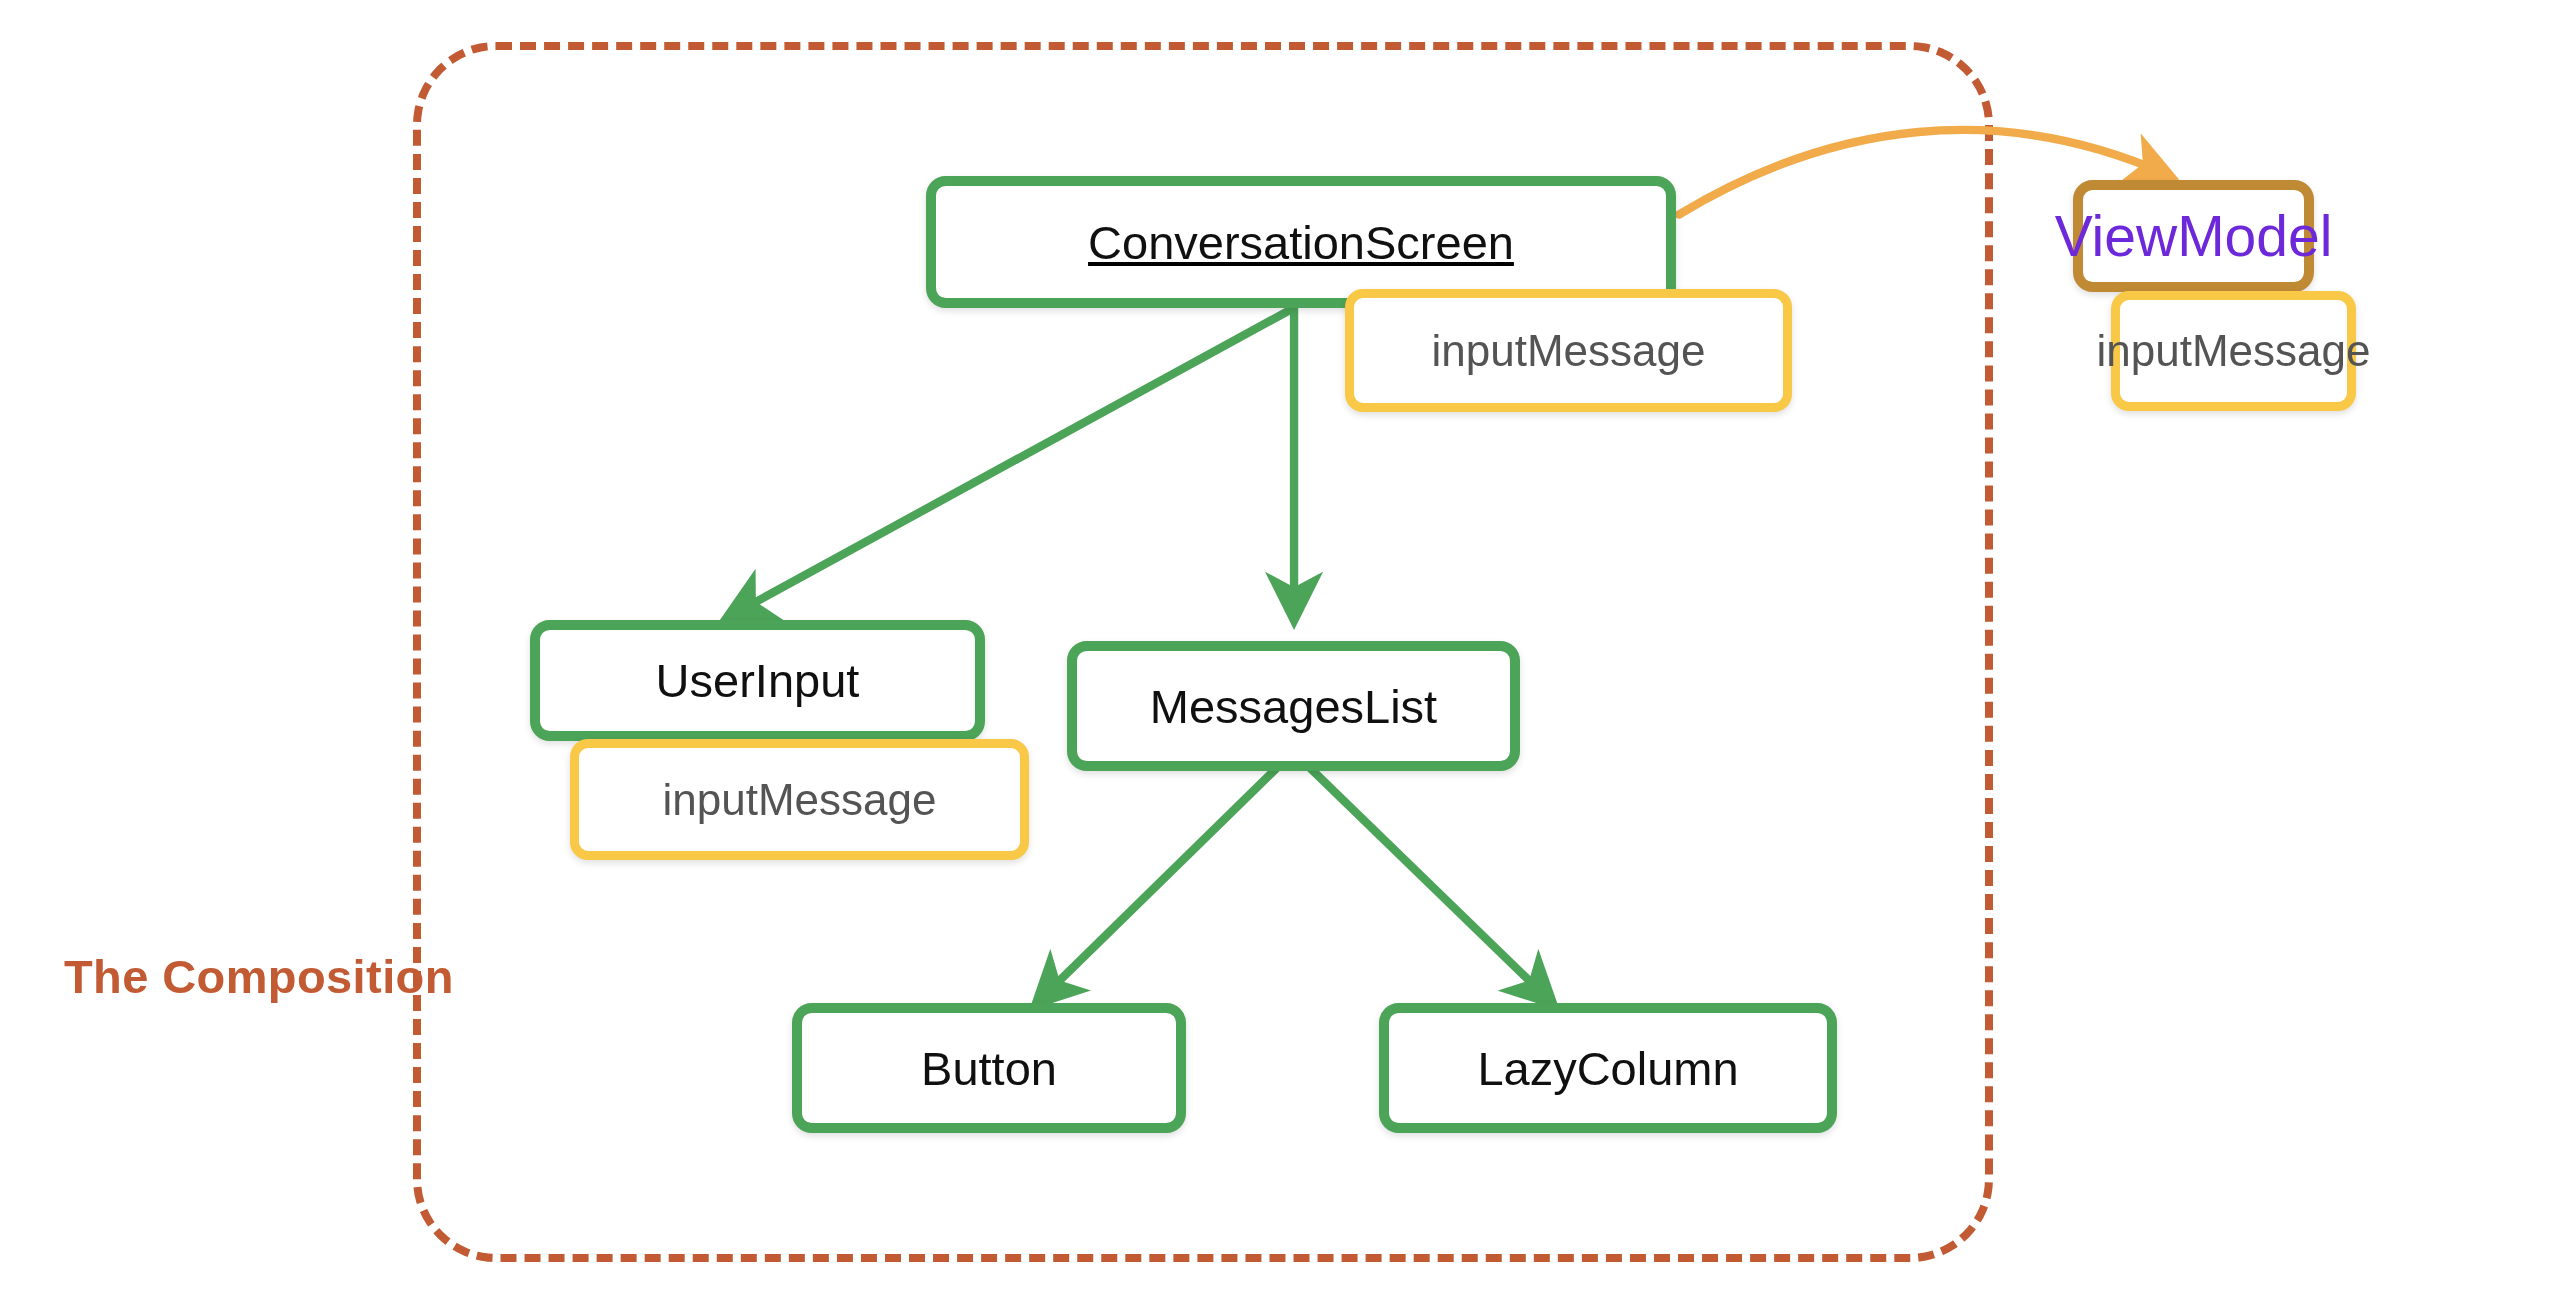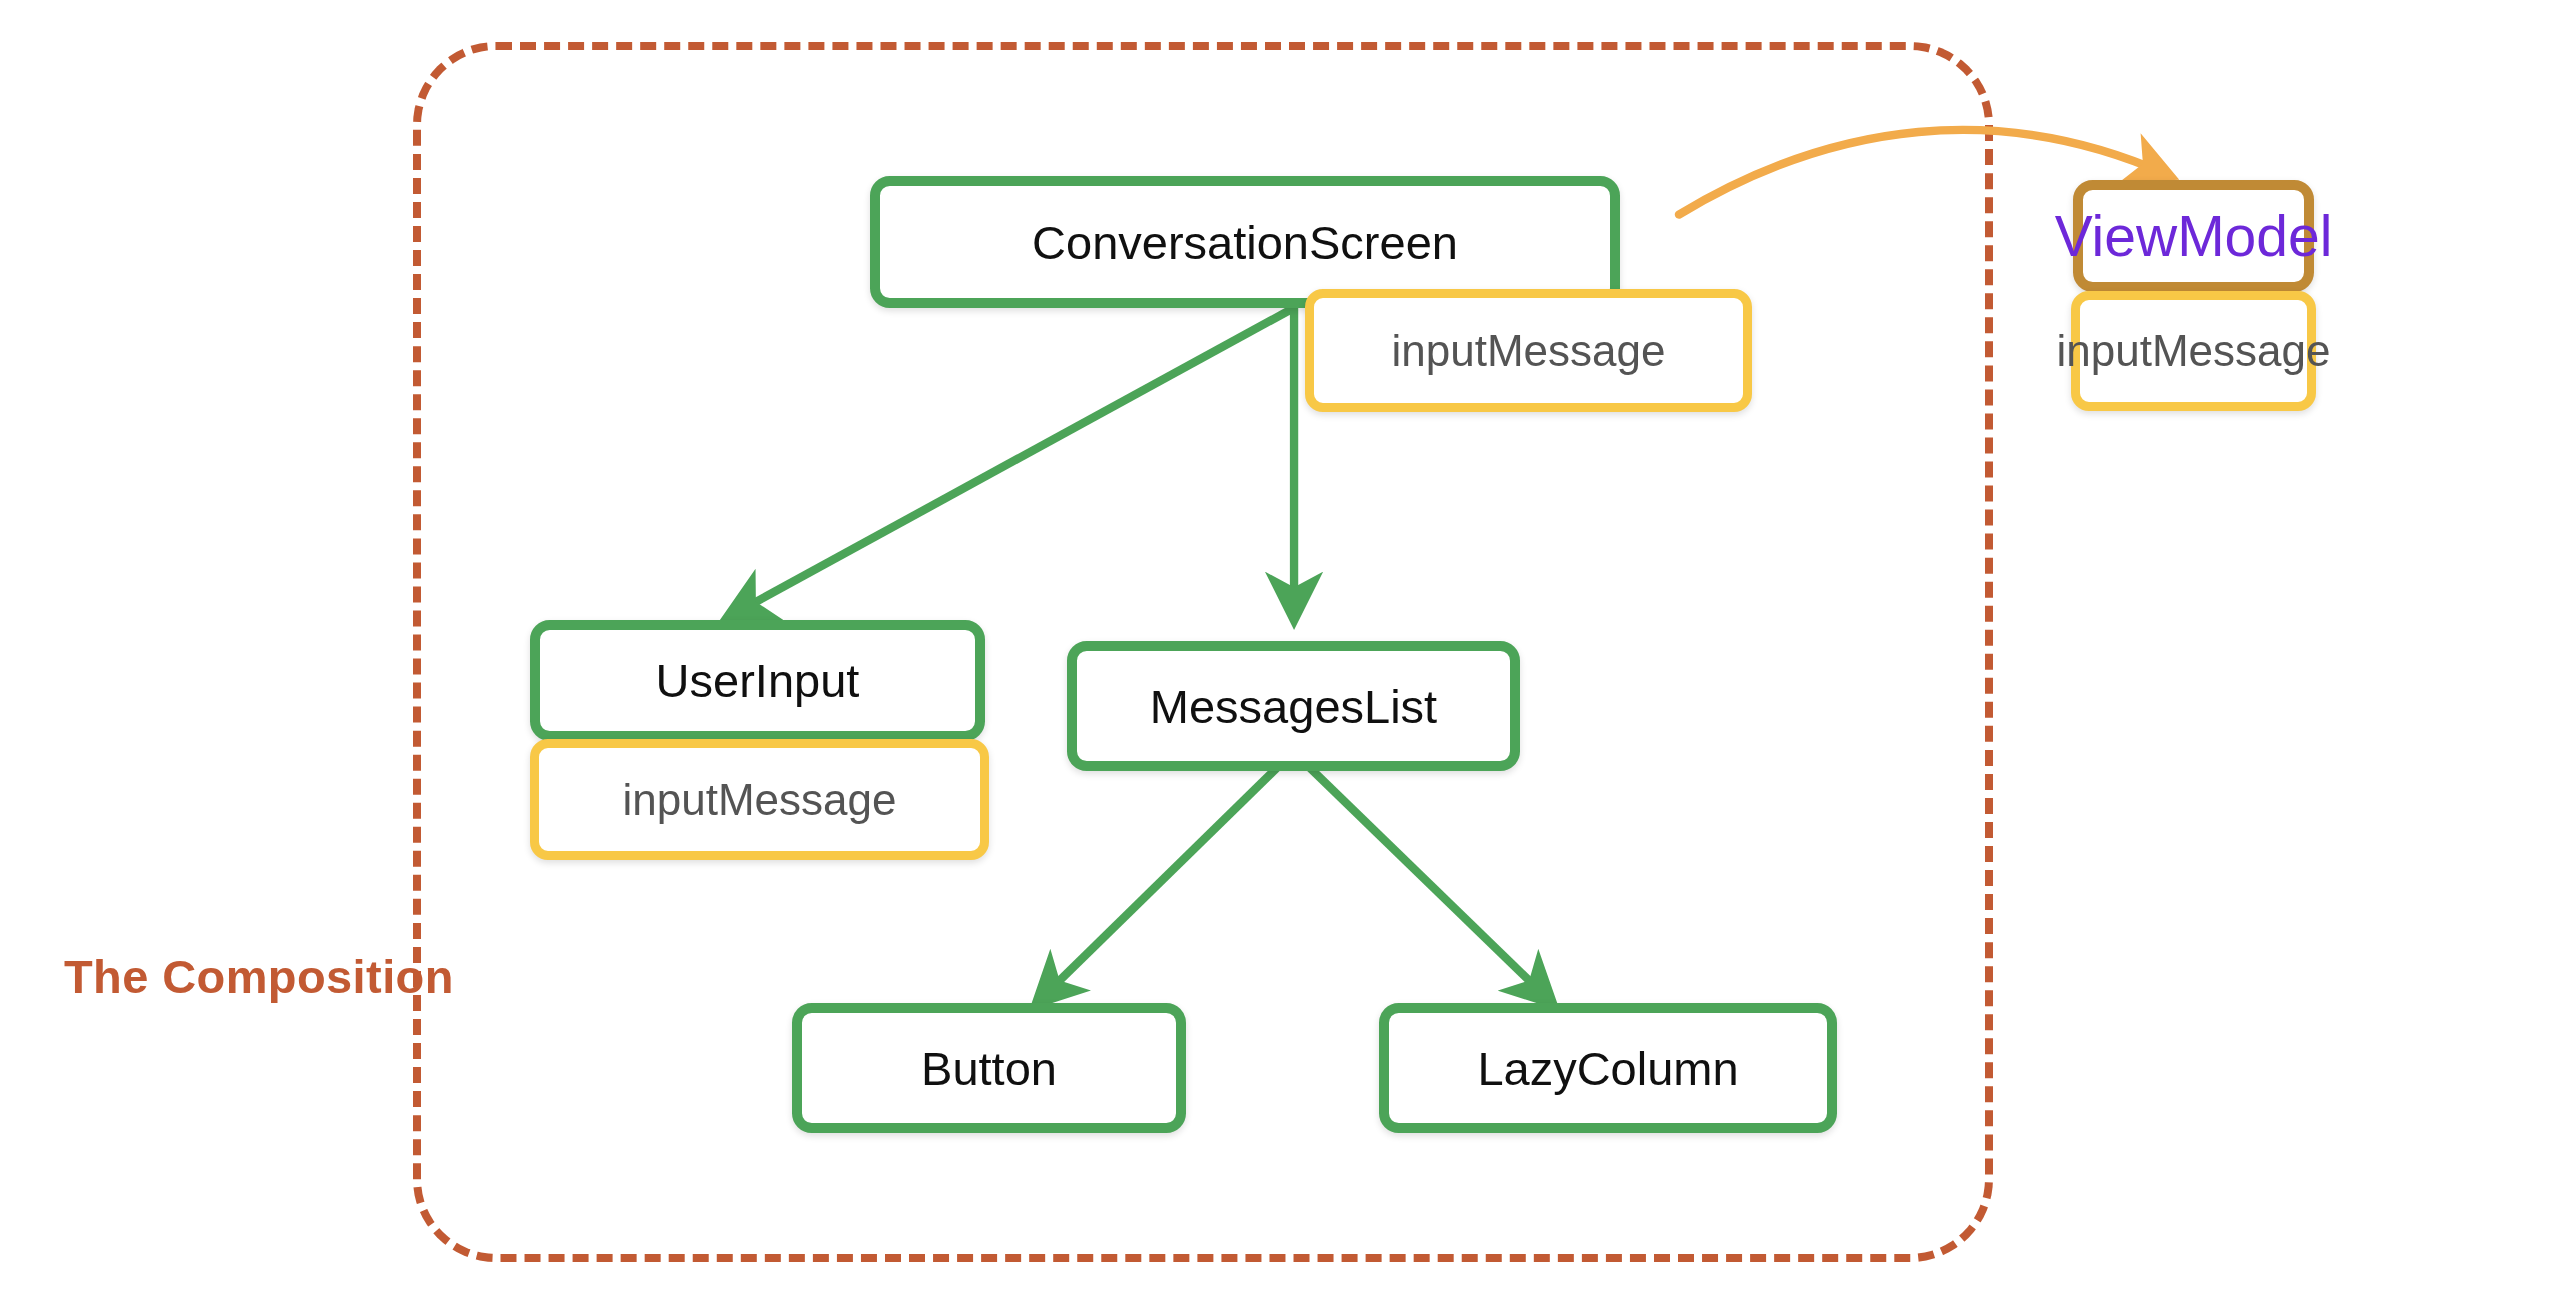--- a/index.html
+++ b/index.html
@@ -62,27 +62,28 @@
   .node.brown {
     border: 10.6px solid #c08a35;
   }
   .node.brown .label {
     color: #6d28d9;
     font-size: 57px;
   }
   .node.yellow {
     border: 9px solid #f8c846;
     border-radius: 18px;
+    margin-left: 40px;
   }
   .node.yellow .label {
     color: #545454;
     font-size: 44px;
   }
   
-  #node-conversation-screen { left: 870px; top: 176px; width: 750px; height: 132px; }
+  #node-conversation-screen { left: 926px; top: 176px; width: 750px; height: 132px; text-decoration: underline; }
   #chip-conversation-input  { left: 1305px; top: 289px; width: 447px; height: 123px; z-index: 5; }
 
   #node-view-model          { left: 2073px; top: 180px; width: 241px; height: 112px; }
   #chip-view-model-input    { left: 2071px; top: 291px; width: 245px; height: 120px; z-index: 5; }
 
   #node-user-input          { left: 530px;  top: 620px;  width: 455px; height: 121px; }
   #chip-user-input-input    { left: 530px;  top: 739px;  width: 459px; height: 121px; z-index: 5; }
 
   #node-messages-list       { left: 1067px; top: 641px;  width: 453px; height: 130px; }
   #node-button              { left: 792px; top: 1003px; width: 394px; height: 130px; align-items: center; }

